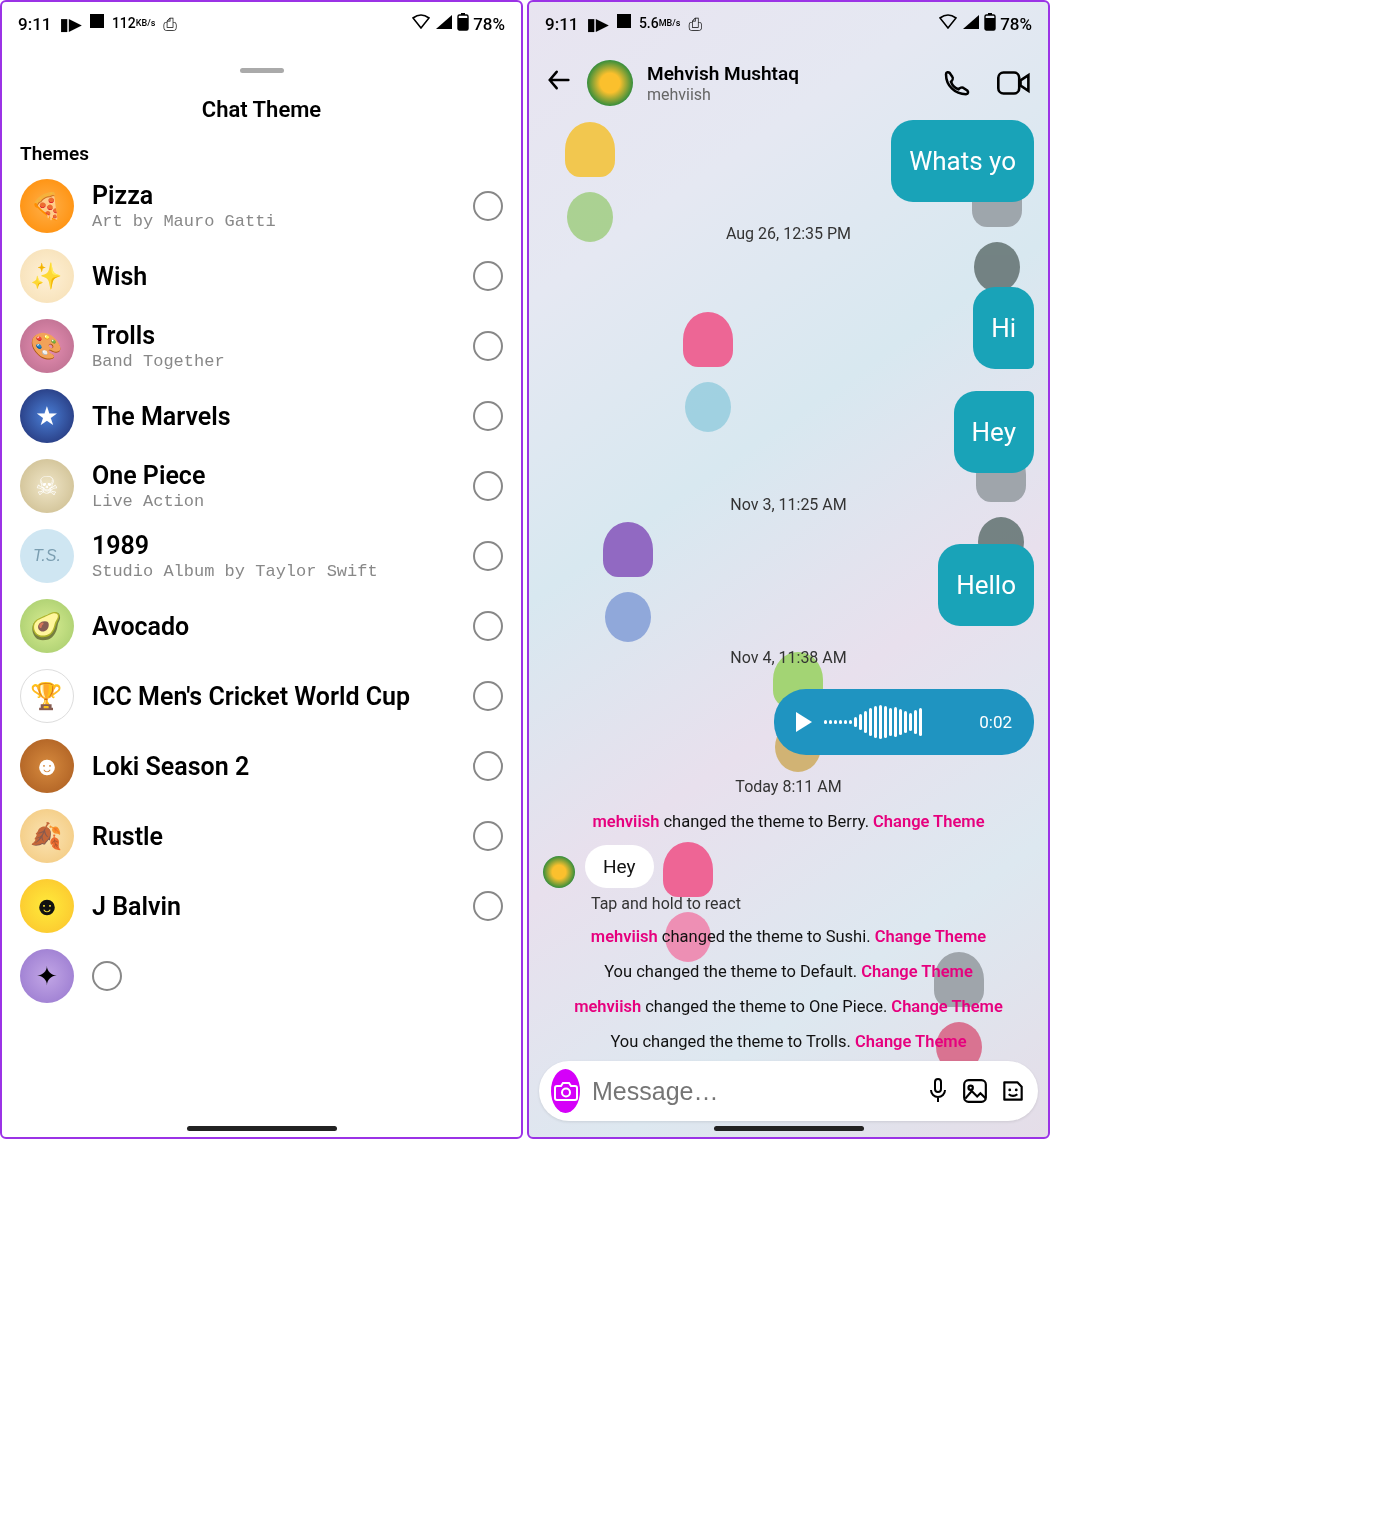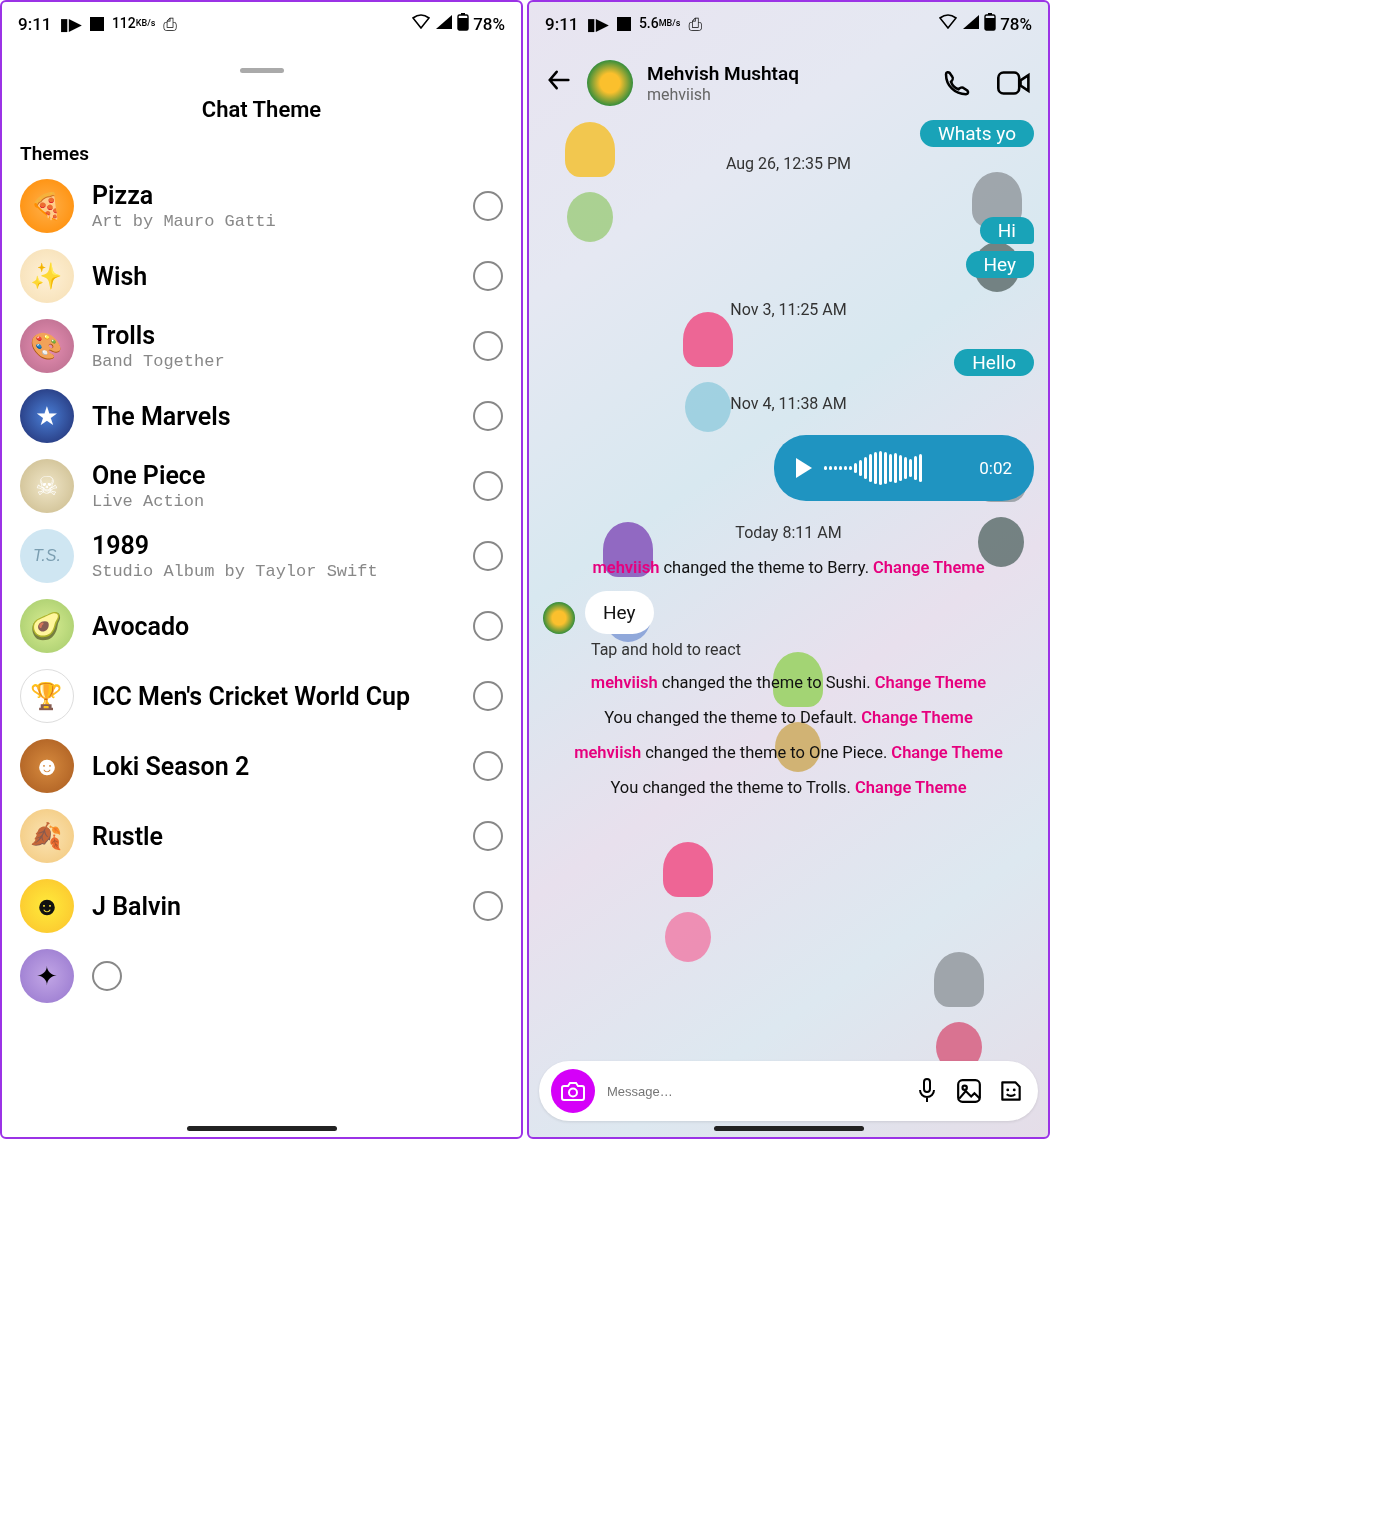--- a/index.html
+++ b/index.html
@@ -31,21 +31,21 @@
   .status-bar {
     height: 44px;
     display: flex;
     align-items: center;
     justify-content: space-between;
     padding: 0 16px;
     font-size: 17px;
     font-weight: 500;
     color: #000;
   }
-  .status-left { display: flex; align-items: center; gap: 8px; }
+  .status-left { display: flex; gap: 8px; }
   .status-right { display: flex; align-items: center; gap: 4px; }
   .status-speed { display:flex; flex-direction:row; line-height:0.8; align-items:center; font-size:14px; }
   .status-speed small { font-size:9px; }
   .status-icon-block { width:14px; height:14px; background:#000; }
 
   
   .pull-handle {
     width: 44px; height: 5px; background:#aaa; border-radius: 3px;
     margin: 22px auto 0 auto;
   }
@@ -102,22 +102,22 @@
   }
   .avatar.small { width:32px; height:32px; }
   .header-user { flex:1; }
   .header-name { font-size:19px; font-weight:600; }
   .header-username { font-size:16px; color:#666; }
   .header-icons { display:flex; gap:22px; }
   .icon-btn { width:36px; height:36px; display:flex; align-items:center; justify-content:center; }
 
   .chat-body { position:relative; padding: 4px 14px 0 14px; }
   .out-bubble {
-    background:#19a3b8; color:#fff; padding:2px 18px; border-radius:22px;
-    font-size:19px;  max-width:70%; margin-left:auto; margin-bottom:7px;
+    background:#19a3b8; color:#fff; padding:26px 18px; border-radius:22px;
+    font-size:26px;  max-width:70%; margin-left:auto; margin-bottom:22px;
     width:max-content;
   }
   .out-bubble.clip { border-top-left-radius:22px; border-top-right-radius:0; }
   .in-bubble {
     background:#fff; color:#111; padding:10px 18px; border-radius:22px;
     font-size:19px; width:max-content; max-width:70%;
   }
   .timestamp {
     text-align:center; font-size:16px; color:#333; margin: 6px 0 14px 0;
   }
@@ -148,21 +148,21 @@
     position:absolute; bottom:16px; left:10px; right:10px;
     background:#fff; border-radius:32px; height:60px;
     display:flex; align-items:center; padding:0 12px; gap:12px;
     box-shadow:0 1px 3px rgba(0,0,0,0.1);
   }
   .cam-btn {
     width:44px; height:44px; border-radius:50%; background:#d500f9;
     display:flex; align-items:center; justify-content:center; color:#fff;
   }
   .composer input {
-    flex:1; border:none; outline:none; font-size:13px; color:#777;
+    flex:1; border:none; outline:none; font-size:25px; color:#777;
     background:transparent;
   }
   .composer-icon { width:30px; height:30px; display:flex; align-items:center; justify-content:center; color:#111; }
 
   
   .sprite {
     position:absolute; width:78px; height:100px; border-radius:40%;
     opacity:0.92; pointer-events:none;
   }
   .sprite::before {

